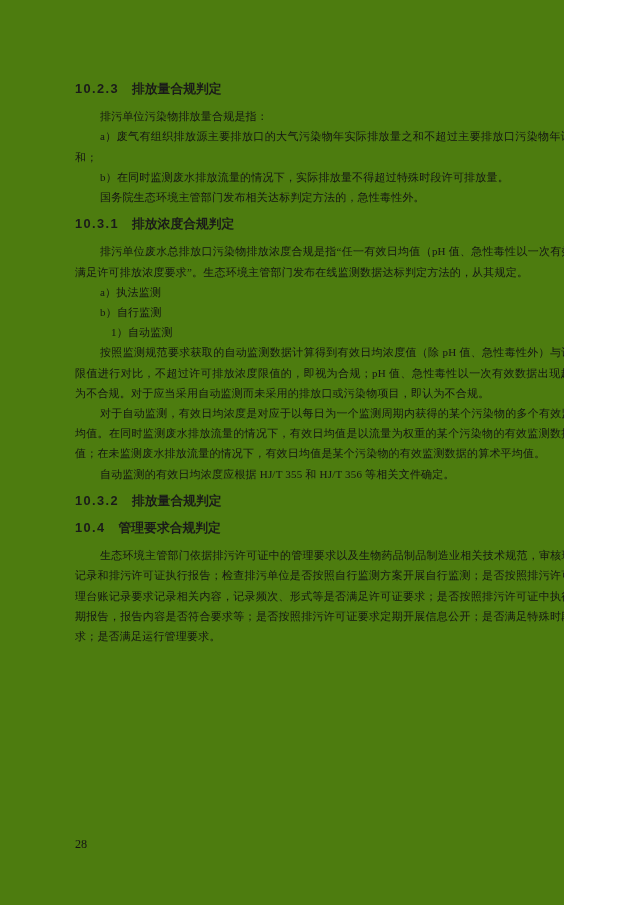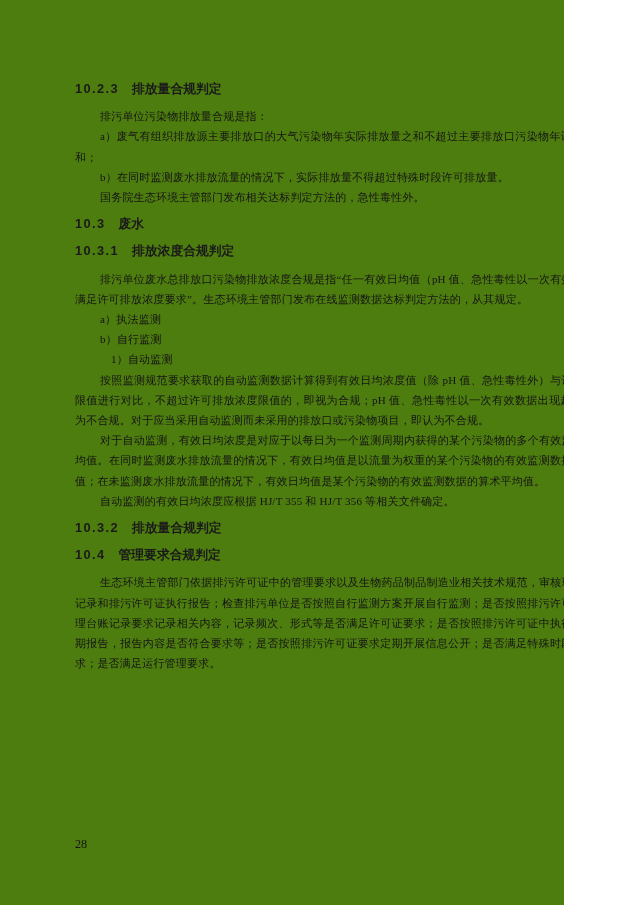--- a/index.html
+++ b/index.html
@@ -64,21 +64,20 @@
 <div class="page">
   <div class="content">
 
     <h3 class="hd"><span class="num">10.2.3</span><span class="ttl">排放量合规判定</span></h3>
 
     <p class="p i1">排污单位污染物排放量合规是指：</p>
     <p class="p i1">a）废气有组织排放源主要排放口的大气污染物年实际排放量之和不超过主要排放口污染物年许可排放量之和；</p>
     <p class="p i1">b）在同时监测废水排放流量的情况下，实际排放量不得超过特殊时段许可排放量。</p>
     <p class="p i1">国务院生态环境主管部门发布相关达标判定方法的，急性毒性外。</p>
 
-    <h2 class="hd"><span class="num">10.3</span><span class="ttl">废水</span></h2>
 
     <h3 class="hd"><span class="num">10.3.1</span><span class="ttl">排放浓度合规判定</span></h3>
 
     <p class="p i1">排污单位废水总排放口污染物排放浓度合规是指“任一有效日均值（pH 值、急性毒性以一次有效数据值）均满足许可排放浓度要求”。生态环境主管部门发布在线监测数据达标判定方法的，从其规定。</p>
     <p class="p i1">a）执法监测</p>
     <p class="p i1">b）自行监测</p>
     <p class="p i2">1）自动监测</p>
     <p class="p i1">按照监测规范要求获取的自动监测数据计算得到有效日均浓度值（除 pH 值、急性毒性外）与许可排放浓度限值进行对比，不超过许可排放浓度限值的，即视为合规；pH 值、急性毒性以一次有效数据出现超标的，即视为不合规。对于应当采用自动监测而未采用的排放口或污染物项目，即认为不合规。</p>
     <p class="p i1">对于自动监测，有效日均浓度是对应于以每日为一个监测周期内获得的某个污染物的多个有效监测数据的平均值。在同时监测废水排放流量的情况下，有效日均值是以流量为权重的某个污染物的有效监测数据的加权平均值；在未监测废水排放流量的情况下，有效日均值是某个污染物的有效监测数据的算术平均值。</p>
     <p class="p i1">自动监测的有效日均浓度应根据 HJ/T 355 和 HJ/T 356 等相关文件确定。</p>

